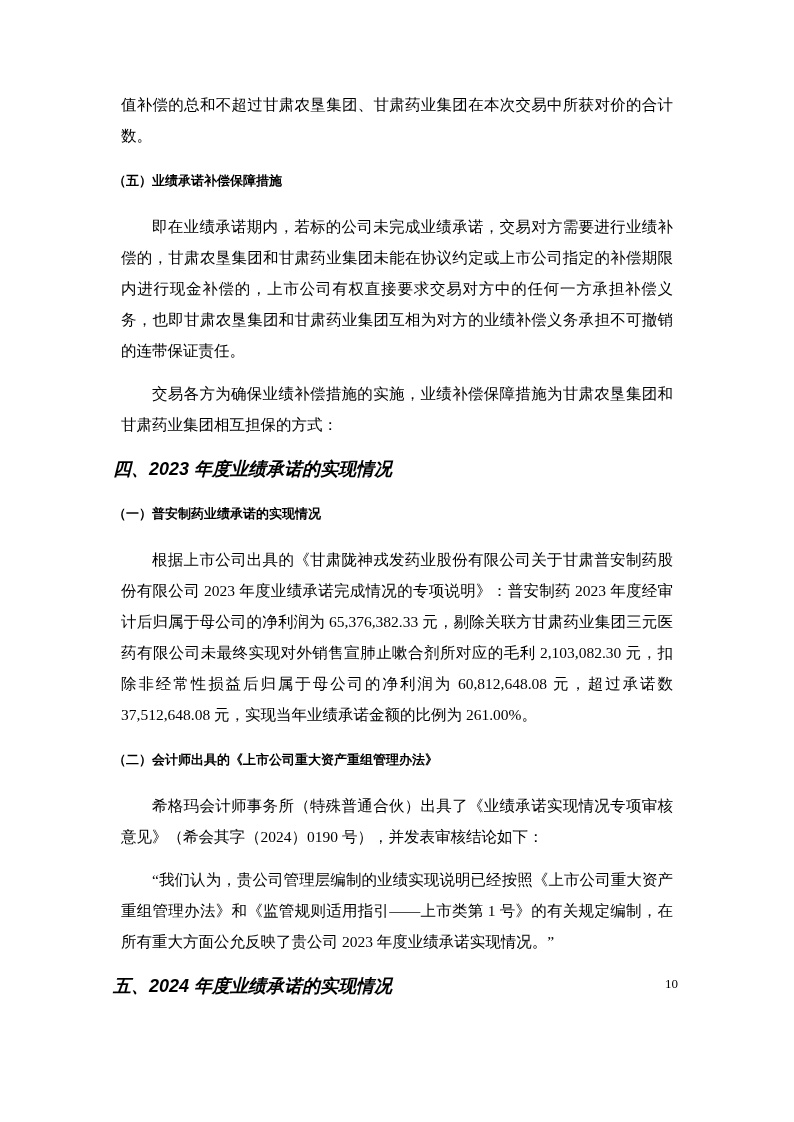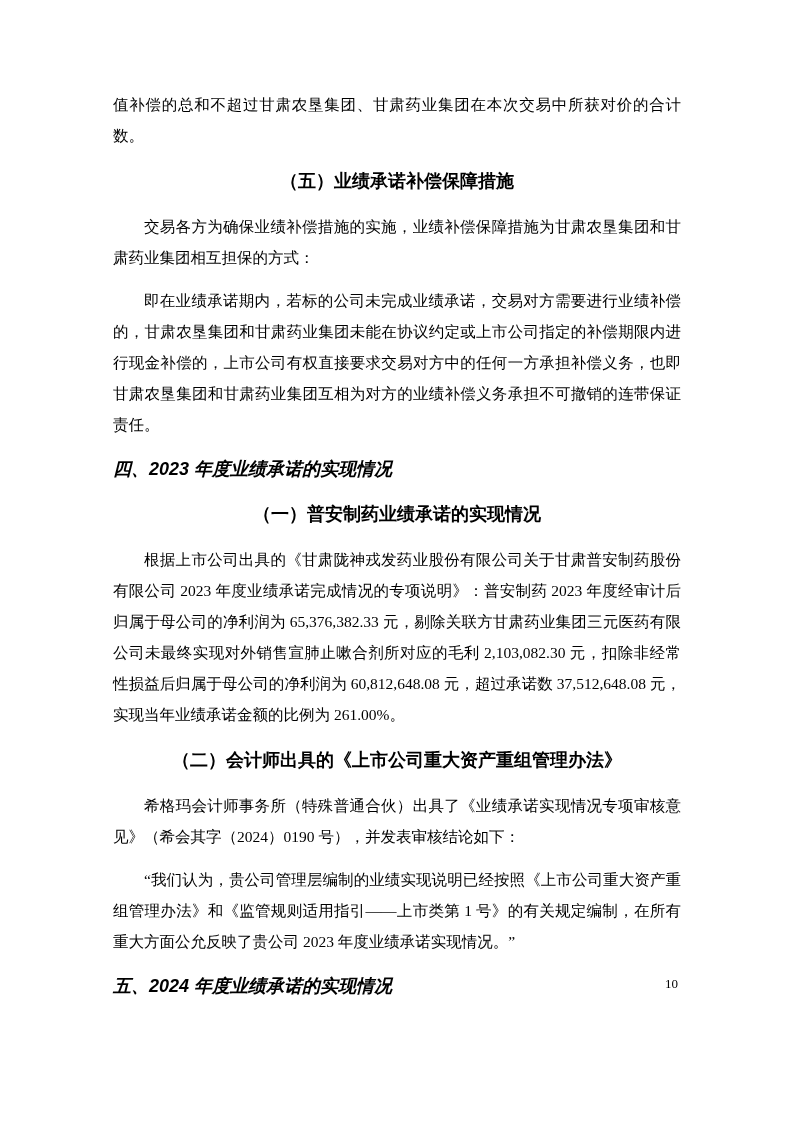--- a/index.html
+++ b/index.html
@@ -17,32 +17,31 @@
     overflow: hidden;
     color: #000000;
   }
   .doc-body > :first-child { margin-top: 0; }
   .para {
     font-family: "Liberation Serif", "DejaVu Serif", serif;
     font-size: 15.5px;
     line-height: 31px;
     text-align: justify;
     text-indent: 2em;
-    margin: 12px 0;
+    margin: 12px 8px;
     color: #000000;
   }
   .para.noindent { text-indent: 0; }
   .h-sub {
     font-family: "Liberation Sans", "DejaVu Sans", sans-serif;
     font-weight: bold;
-    font-size: 18px;
+    font-size: 13px;
     line-height: 28px;
     margin: 16px 0;
     color: #000000;
-    text-align: center;
   }
   .h-sec {
     font-family: "Liberation Sans", "DejaVu Sans", sans-serif;
     font-weight: bold;
     font-size: 18px;
     line-height: 30px;
     margin: 14px 0;
     color: #000000;
     font-style: italic;
   }
@@ -58,23 +57,23 @@
 </head>
 <body>
 
 <div class="page">
   <div class="doc-body">
 
     <p class="para noindent">值补偿的总和不超过甘肃农垦集团、甘肃药业集团在本次交易中所获对价的合计数。</p>
 
     <div class="h-sub">（五）业绩承诺补偿保障措施</div>
 
+    <p class="para">即在业绩承诺期内，若标的公司未完成业绩承诺，交易对方需要进行业绩补偿的，甘肃农垦集团和甘肃药业集团未能在协议约定或上市公司指定的补偿期限内进行现金补偿的，上市公司有权直接要求交易对方中的任何一方承担补偿义务，也即甘肃农垦集团和甘肃药业集团互相为对方的业绩补偿义务承担不可撤销的连带保证责任。</p>
+
     <p class="para">交易各方为确保业绩补偿措施的实施，业绩补偿保障措施为甘肃农垦集团和甘肃药业集团相互担保的方式：</p>
-
-    <p class="para">即在业绩承诺期内，若标的公司未完成业绩承诺，交易对方需要进行业绩补偿的，甘肃农垦集团和甘肃药业集团未能在协议约定或上市公司指定的补偿期限内进行现金补偿的，上市公司有权直接要求交易对方中的任何一方承担补偿义务，也即甘肃农垦集团和甘肃药业集团互相为对方的业绩补偿义务承担不可撤销的连带保证责任。</p>
 
     <div class="h-sec">四、2023 年度业绩承诺的实现情况</div>
 
     <div class="h-sub">（一）普安制药业绩承诺的实现情况</div>
 
     <p class="para">根据上市公司出具的《甘肃陇神戎发药业股份有限公司关于甘肃普安制药股份有限公司 2023 年度业绩承诺完成情况的专项说明》：普安制药 2023 年度经审计后归属于母公司的净利润为 65,376,382.33 元，剔除关联方甘肃药业集团三元医药有限公司未最终实现对外销售宣肺止嗽合剂所对应的毛利 2,103,082.30 元，扣除非经常性损益后归属于母公司的净利润为 60,812,648.08 元，超过承诺数 37,512,648.08 元，实现当年业绩承诺金额的比例为 261.00%。</p>
 
     <div class="h-sub">（二）会计师出具的《上市公司重大资产重组管理办法》</div>
 
     <p class="para">希格玛会计师事务所（特殊普通合伙）出具了《业绩承诺实现情况专项审核意见》（希会其字（2024）0190 号），并发表审核结论如下：</p>

